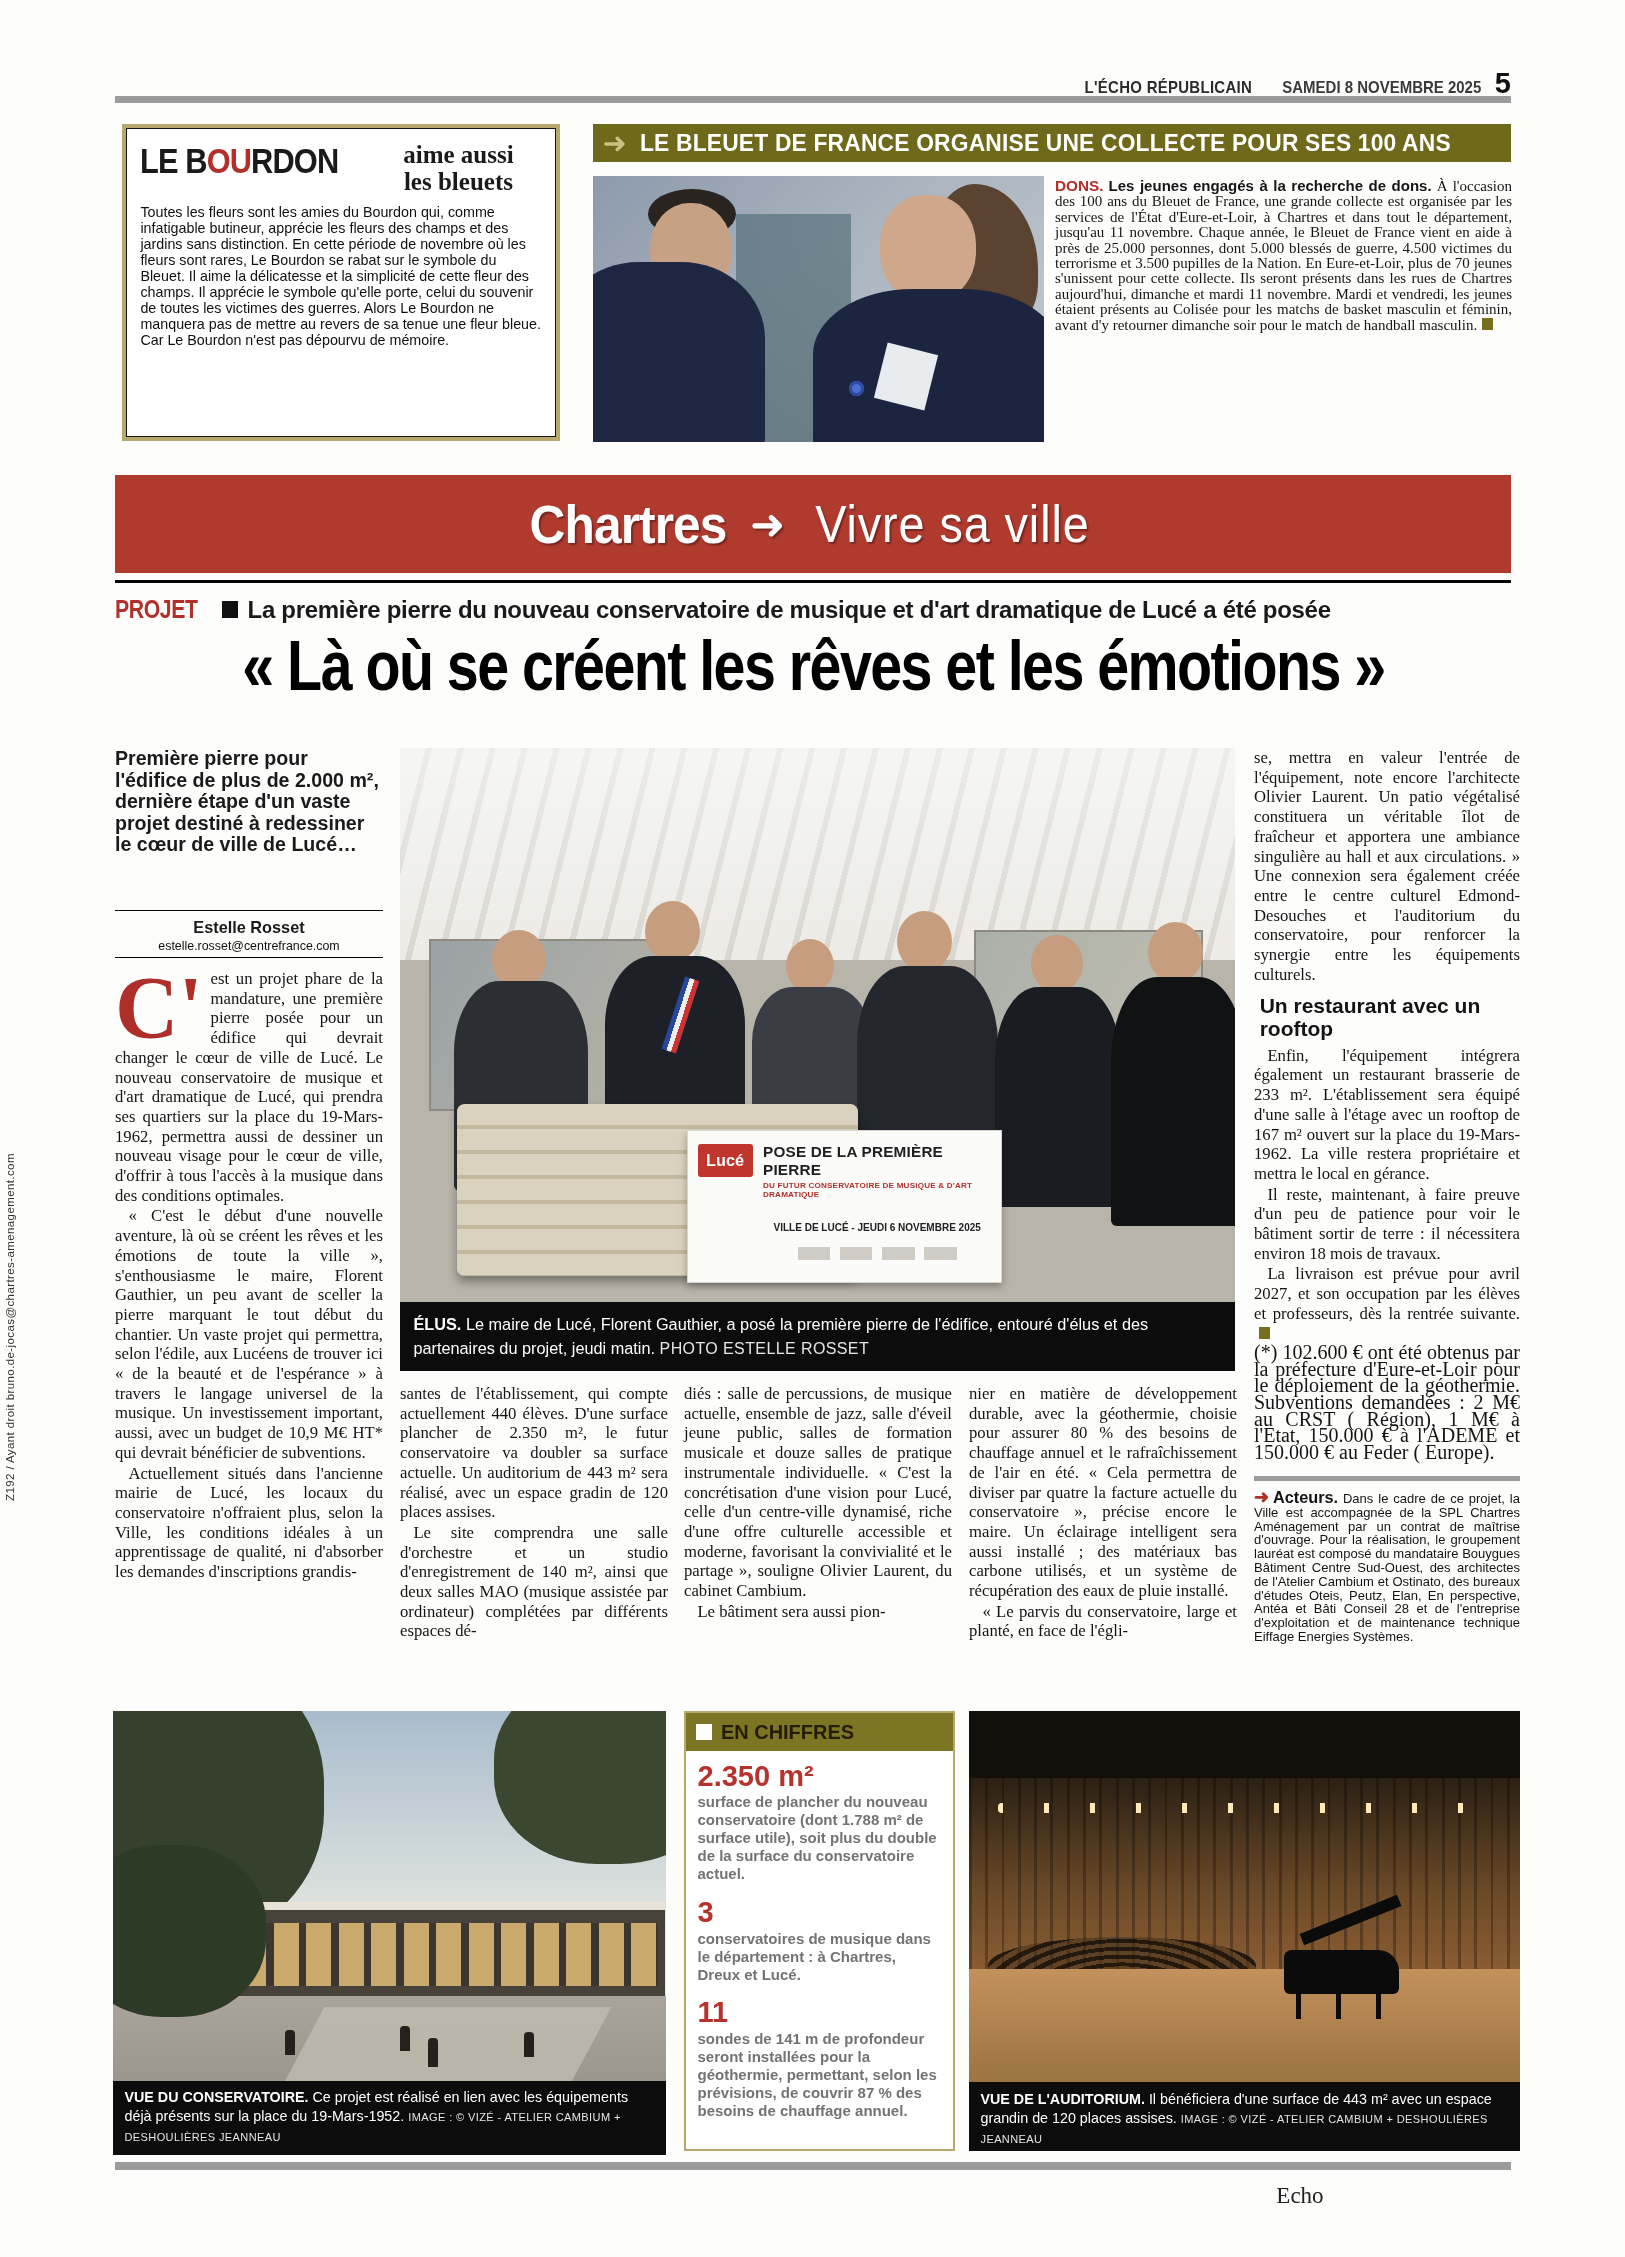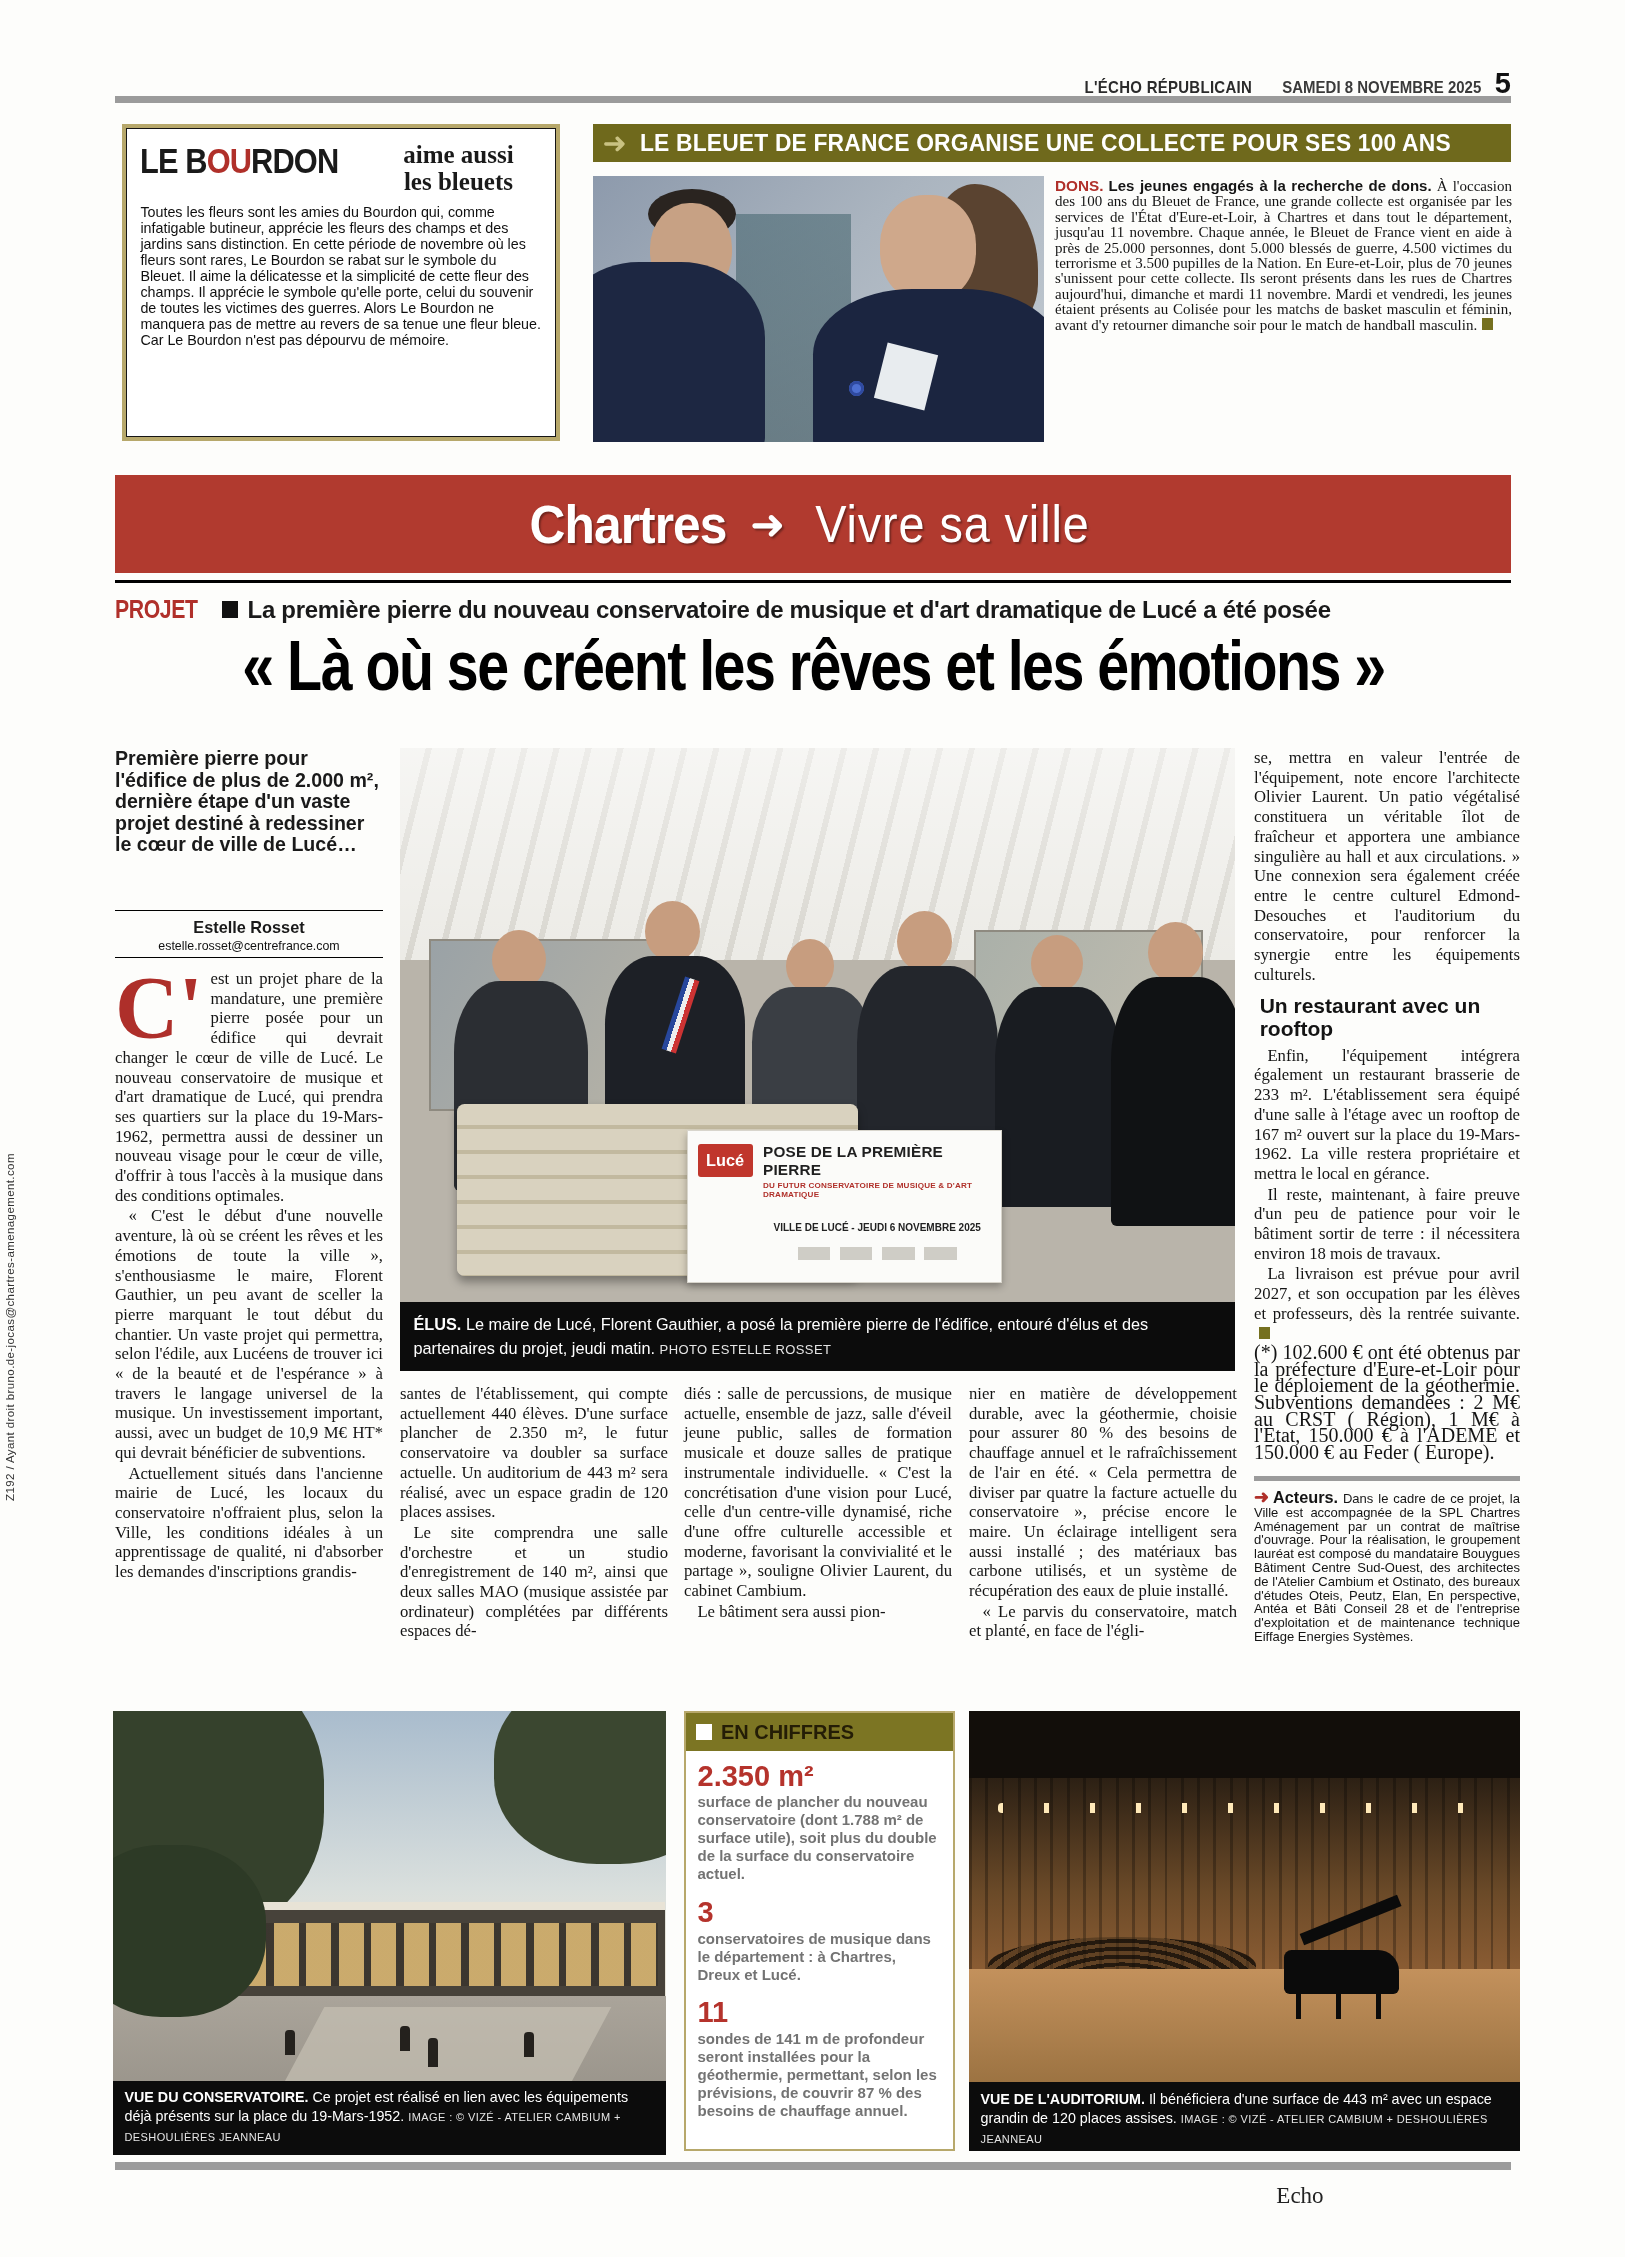--- a/index.html
+++ b/index.html
@@ -114,21 +114,21 @@
   .mp-sign-l1 { font-weight:bold; font-size:15.3px; color:#1f1f1f; letter-spacing:0.2px; }
   .mp-sign-l2 { font-size:8.1px; color:#b0302a; font-weight:bold; margin-top:2.9px; letter-spacing:0.2px; }
   .mp-sign-l3 { font-size:10px; font-weight:bold; color:#222; margin-top:23px; text-align:center; }
   .mp-sign-logos { display:flex; gap:9.6px; margin-top:13.4px; justify-content:center; }
   .mp-sign-logos span { width:32.5px; height:13.4px; background:#cfcdc6; display:inline-block; }
   .mp-sash { position:absolute; width:15.3px; height:76px; transform:rotate(18deg);
     background:linear-gradient(90deg,#27479c 0 33%,#eee 33% 66%,#c33 66%); }
   .mp-caption { position:absolute; left:0; bottom:0; width:100%; height:69px; background:#0c0c0c; color:#fff;
     padding:9.6px 13.4px; font-size:16.3px; line-height:24px; text-align:left; font-family:"Liberation Sans", sans-serif; }
   .cap-label { font-weight:bold; }
-  .cap-credit { font-size:13px; color:#e5e5e5; letter-spacing:0.4px; }
+  .cap-credit { font-size:16px; color:#e5e5e5; letter-spacing:0.4px; }
 
   
   .chiffres { left:684px; top:1711px; width:271px; height:440px; background:#fff; border:2.9px solid #b7a86b; }
   .chiffres-head { height:38px; background:#7c7523; display:flex; align-items:center; gap:9.6px; padding:0 9.6px; }
   .chiffres-wsq { width:16.3px; height:16.3px; background:#fff; }
   .chiffres-title { font-weight:bold; font-size:21px; color:#241d06; transform:scaleX(.95); transform-origin:left; }
   .chiffres-body { padding:9.6px 11.5px; }
   .ch-num { color:#b5332c; font-weight:bold; font-size:29px; line-height:31px; }
   .ch-txt { font-weight:bold; font-size:15px; line-height:18px; color:#737373; margin-top:1.9px; }
   .ch-item + .ch-item { margin-top:13.4px; }
@@ -291,21 +291,21 @@
   <div class="abs col col2">
     <p>santes de l'établissement, qui compte actuellement 440 élèves. D'une surface plancher de 2.350 m², le futur conservatoire va doubler sa surface actuelle. Un auditorium de 443 m² sera réalisé, avec un espace gradin de 120 places assises.</p>
     <p class="ind">Le site comprendra une salle d'orchestre et un studio d'enregistrement de 140 m², ainsi que deux salles MAO (musique assistée par ordinateur) complétées par différents espaces dé-</p>
   </div>
   <div class="abs col col3">
     <p>diés : salle de percussions, de musique actuelle, ensemble de jazz, salle d'éveil jeune public, salles de formation musicale et douze salles de pratique instrumentale individuelle. « C'est la concrétisation d'une vision pour Lucé, celle d'un centre-ville dynamisé, riche d'une offre culturelle accessible et moderne, favorisant la convivialité et le partage », souligne Olivier Laurent, du cabinet Cambium.</p>
     <p class="ind">Le bâtiment sera aussi pion-</p>
   </div>
   <div class="abs col col4">
     <p>nier en matière de développement durable, avec la géothermie, choisie pour assurer 80 % des besoins de chauffage annuel et le rafraîchissement de l'air en été. « Cela permettra de diviser par quatre la facture actuelle du conservatoire », précise encore le maire. Un éclairage intelligent sera aussi installé ; des matériaux bas carbone utilisés, et un système de récupération des eaux de pluie installé.</p>
-    <p class="ind">« Le parvis du conservatoire, match et planté, en face de l'égli-</p>
+    <p class="ind">« Le parvis du conservatoire, large et planté, en face de l'égli-</p>
   </div>
 
   <div class="abs col col5">
     <p>se, mettra en valeur l'entrée de l'équipement, note encore l'architecte Olivier Laurent. Un patio végétalisé constituera un véritable îlot de fraîcheur et apportera une ambiance singulière au hall et aux circulations. » Une connexion sera également créée entre le centre culturel Edmond-Desouches et l'auditorium du conservatoire, pour renforcer la synergie entre les équipements culturels.</p>
     <h3 class="subhead">Un restaurant avec un rooftop</h3>
     <p class="ind">Enfin, l'équipement intégrera également un restaurant brasserie de 233 m². L'établissement sera équipé d'une salle à l'étage avec un rooftop de 167 m² ouvert sur la place du 19-Mars-1962. La ville restera propriétaire et mettra le local en gérance.</p>
     <p class="ind">Il reste, maintenant, à faire preuve d'un peu de patience pour voir le bâtiment sortir de terre : il nécessitera environ 18 mois de travaux.</p>
     <p class="ind"><span>La livraison est prévue pour avril 2027, et son occupation par les élèves et professeurs, dès la rentrée suivante.</span><span class="endsq"></span></p>
     <p class="footnote">(*) 102.600 € ont été obtenus par la préfecture d'Eure-et-Loir pour le déploiement de la géothermie. Subventions demandées : 2 M€ au CRST ( Région), 1 M€ à l'Etat, 150.000 € à l'ADEME et 150.000 € au Feder ( Europe).</p>
     <div class="acteurs-rule"></div>

